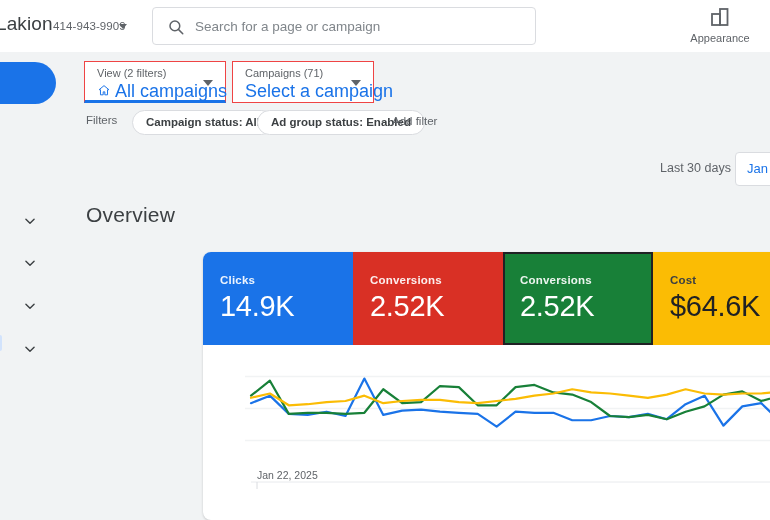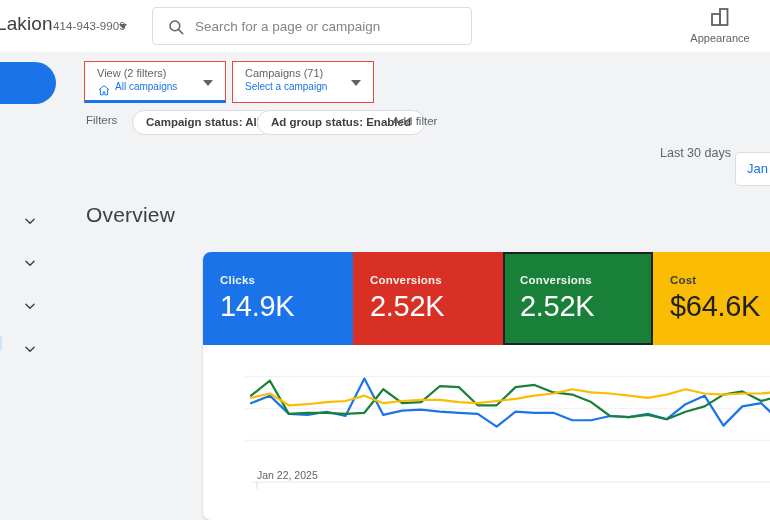--- a/index.html
+++ b/index.html
@@ -28,21 +28,21 @@
   }
   .acct-caret {
     position: absolute; left: 119px; top: 24px;
     width: 0; height: 0;
     border-left: 4.5px solid transparent;
     border-right: 4.5px solid transparent;
     border-top: 5.5px solid #5f6368;
   }
   .searchbox {
     position: absolute; left: 152px; top: 7px;
-    width: 320px; height: 38px;
+    width: 384px; height: 38px;
     border: 1px solid #dadce0; border-radius: 4px;
     background: #fff;
   }
   .search-icon {
     position: absolute; left: 14px; top: 10px;
     width: 18px; height: 18px;
   }
   .search-ph {
     position: absolute; left: 42px; top: 11px;
     font-size: 13.5px; color: #80868b;
@@ -83,21 +83,21 @@
     background: #fff; border: 1px solid #ef4444; border-radius: 0;
   }
   #sel-view { left: 84px; width: 142px; border-bottom: 3px solid #1a73e8; }
   #sel-camp { left: 232px; width: 142px; }
   .sel-top {
     position: absolute; left: 12px; top: 5px;
     font-size: 11px; color: #5f6368; white-space: nowrap;
   }
   .sel-main {
     position: absolute; top: 19px;
-    font-size: 10px; color: #1a73e8; white-space: nowrap;
+    font-size: 18px; color: #1a73e8; white-space: nowrap;
   }
   #sel-view .sel-main { left: 30px; }
   #sel-camp .sel-main { left: 12px; }
   .home-icon { position: absolute; left: 12px; top: 22px; width: 14px; height: 13px; }
   .sel-caret {
     position: absolute; top: 18px;
     width: 0; height: 0;
     border-left: 5px solid transparent;
     border-right: 5px solid transparent;
     border-top: 6px solid #5f6368;
@@ -123,21 +123,21 @@
     position: absolute; left: 392px; top: 115px;
     font-size: 11.5px; color: #5f6368;
   }
 
   
   .page-title {
     position: absolute; left: 86px; top: 155px;
     font-size: 21px; color: #3c4043; letter-spacing: .2px; margin-top: 48px;
   }
   .daterange-lbl {
-    position: absolute; left: 660px; top: 146px;
+    position: absolute; left: 660px; top: 161px;
     font-size: 12.5px; color: #5f6368; white-space: nowrap;
   }
   .daterange-btn {
     position: absolute; left: 735px; top: 152px;
     width: 70px; height: 34px;
     border: 1px solid #dadce0; border-radius: 4px;
     background: #fff; overflow: hidden;
   }
   .daterange-btn span {
     position: absolute; left: 11px; top: 8px;

